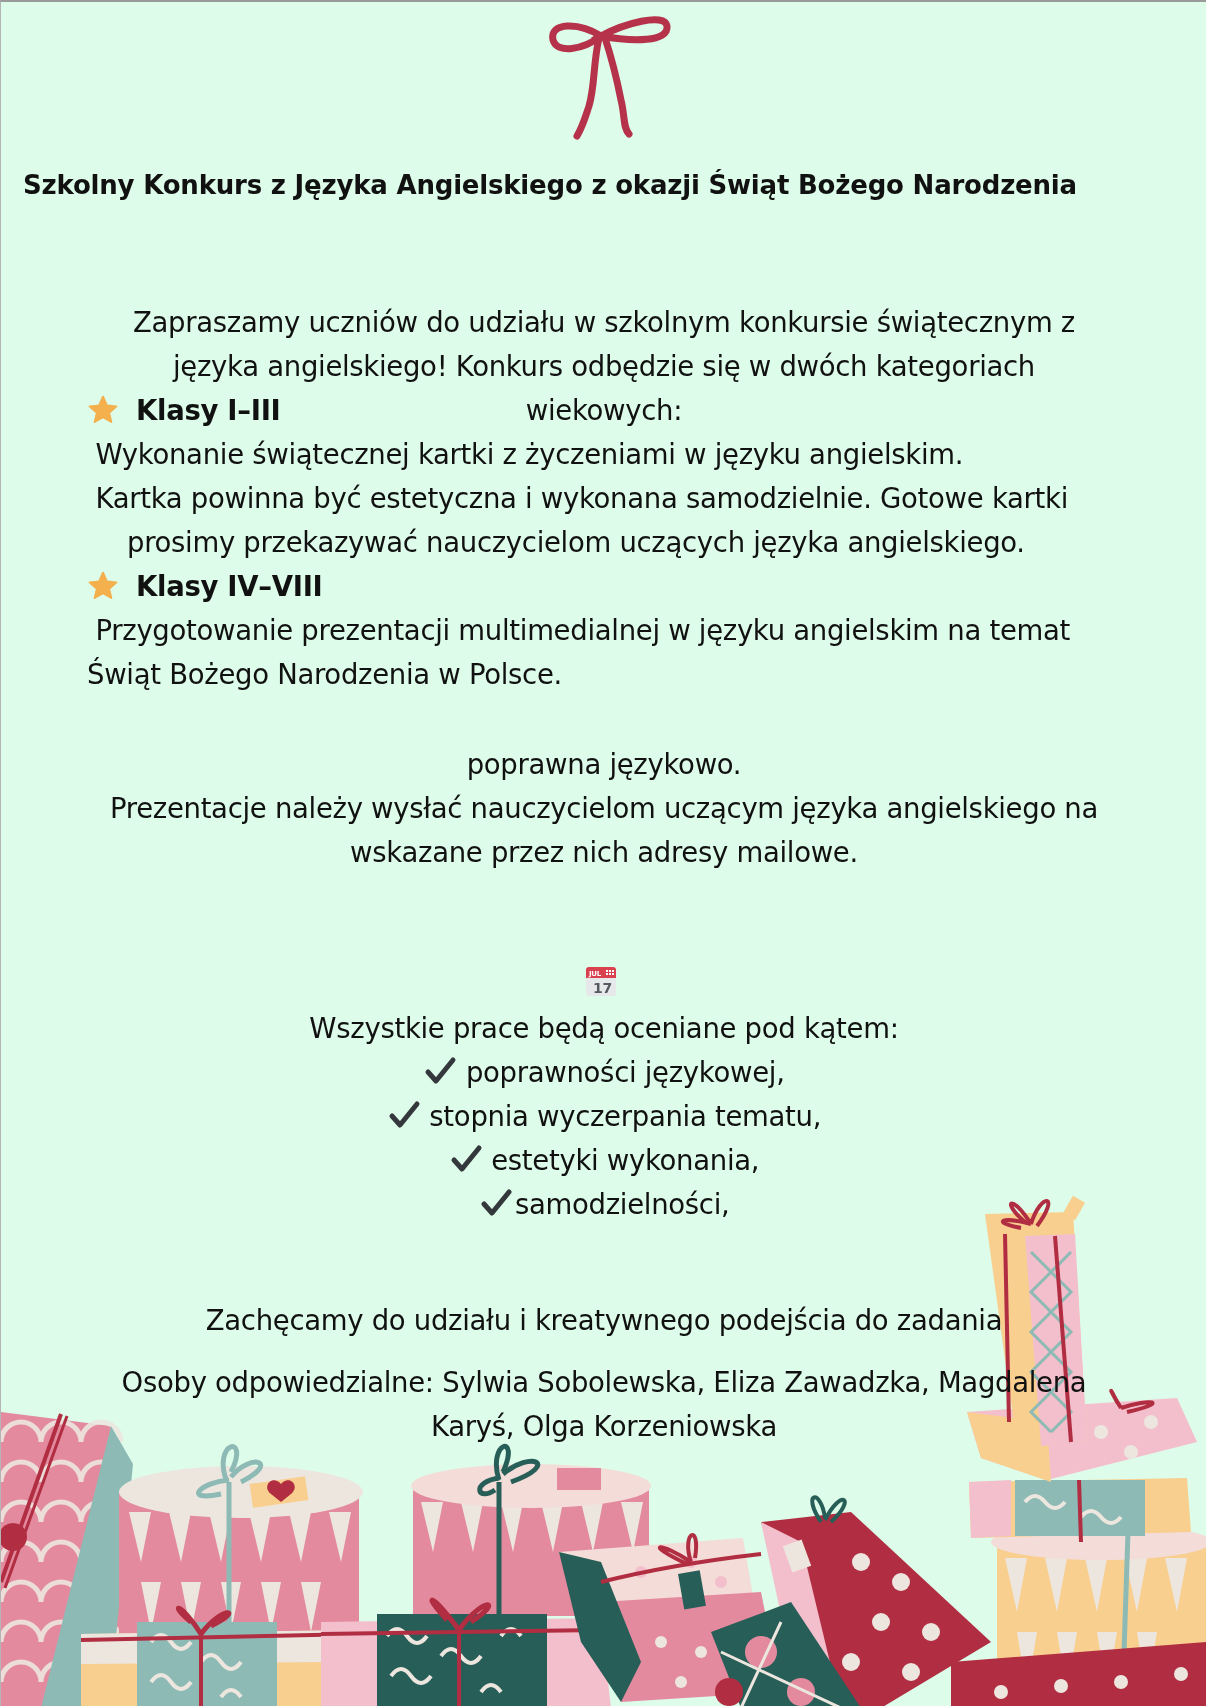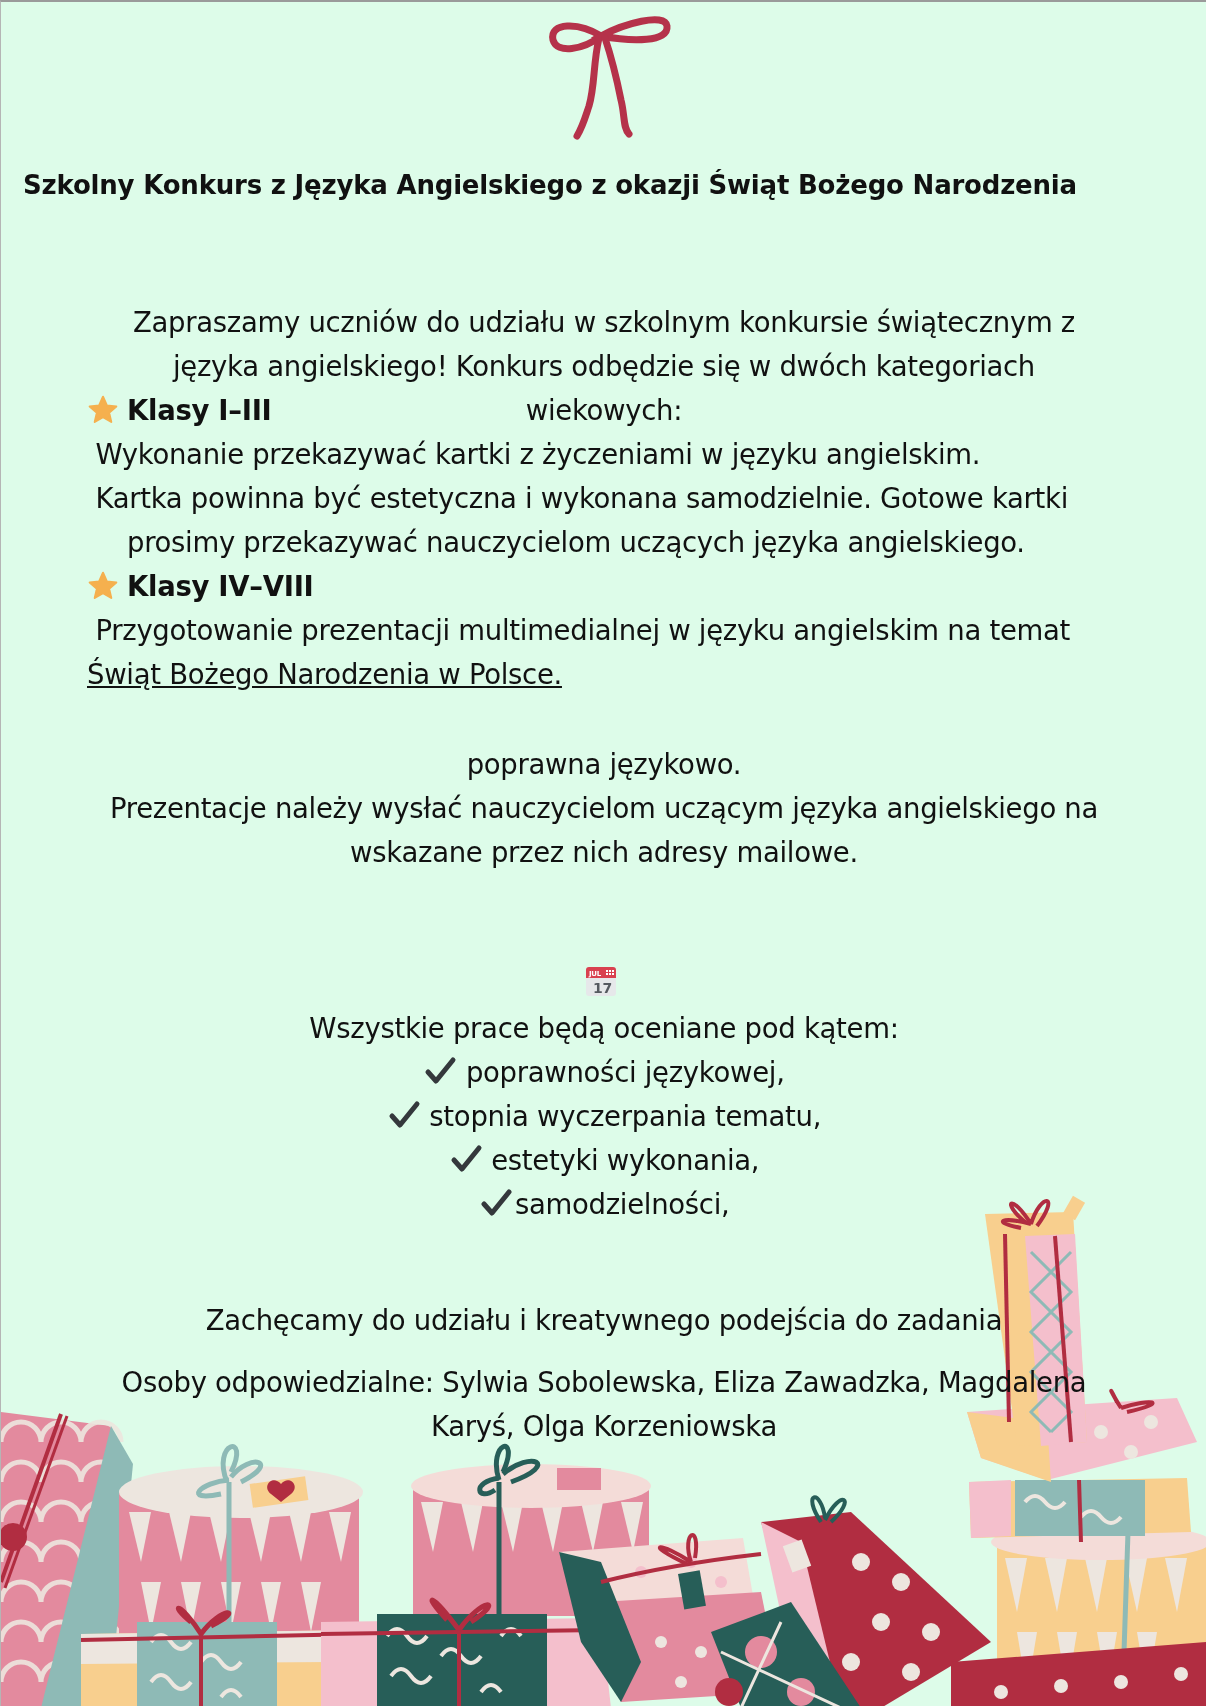--- a/index.html
+++ b/index.html
@@ -53,21 +53,21 @@
     .left-block {
       position: absolute;
       left: 86px;
       width: 1040px;
       text-align: left;
     }
     .heading-line {
       font-weight: bold;
       display: flex;
       align-items: center;
-      gap: 8px;
+      gap: 17px;
     }
     .star {
       display: inline-block;
       width: 32px;
       height: 32px;
     }
     .cal {
       display: inline-block;
       width: 34px;
       height: 34px;
@@ -312,34 +312,34 @@
       <div>wiekowych:</div>
     </div>
 
     <div class="left-block body-text" style="top:386px; left:86px;">
       <div class="heading-line">
         <svg class="star" viewBox="0 0 24 24">
           <path d="M12 2 L14.9 8.6 L22 9.3 L16.6 14 L18.2 21 L12 17.3 L5.8 21 L7.4 14 L2 9.3 L9.1 8.6 Z" fill="#f5b04e" stroke="#f5b04e" stroke-linejoin="round" stroke-width="1.5"></path>
         </svg>
         <span>Klasy I–III</span>
       </div>
-      <div style="white-space:pre;"> Wykonanie przekazywać kartki z życzeniami w języku angielskim.</div>
+      <div style="white-space:pre;"> Wykonanie świątecznej kartki z życzeniami w języku angielskim.</div>
       <div style="white-space:pre;"> Kartka powinna być estetyczna i wykonana samodzielnie. Gotowe kartki</div>
       <div style="white-space:pre;margin-left:40px;">prosimy przekazywać nauczycielom uczących języka angielskiego.</div>
     </div>
 
     <div class="left-block body-text" style="top:562px; left:86px;">
       <div class="heading-line">
         <svg class="star" viewBox="0 0 24 24">
           <path d="M12 2 L14.9 8.6 L22 9.3 L16.6 14 L18.2 21 L12 17.3 L5.8 21 L7.4 14 L2 9.3 L9.1 8.6 Z" fill="#f5b04e" stroke="#f5b04e" stroke-linejoin="round" stroke-width="1.5"></path>
         </svg>
         <span>Klasy IV–VIII</span>
       </div>
       <div style="white-space:pre;"> Przygotowanie prezentacji multimedialnej w języku angielskim na temat</div>
-      <div style="white-space:pre;text-decoration:underline;">Świąt Bożego Narodzenia w Polsce.</div>
+      <div style="white-space:pre;">Świąt Bożego Narodzenia w Polsce.</div>
     </div>
 
     <div class="center-block body-text" style="top:740px;">
       <div>poprawna językowo.</div>
       <div>Prezentacje należy wysłać nauczycielom uczącym języka angielskiego na</div>
       <div>wskazane przez nich adresy mailowe.</div>
     </div>
 
     <div class="center-block body-text" style="top:960px;">
       <div class="deadline">

